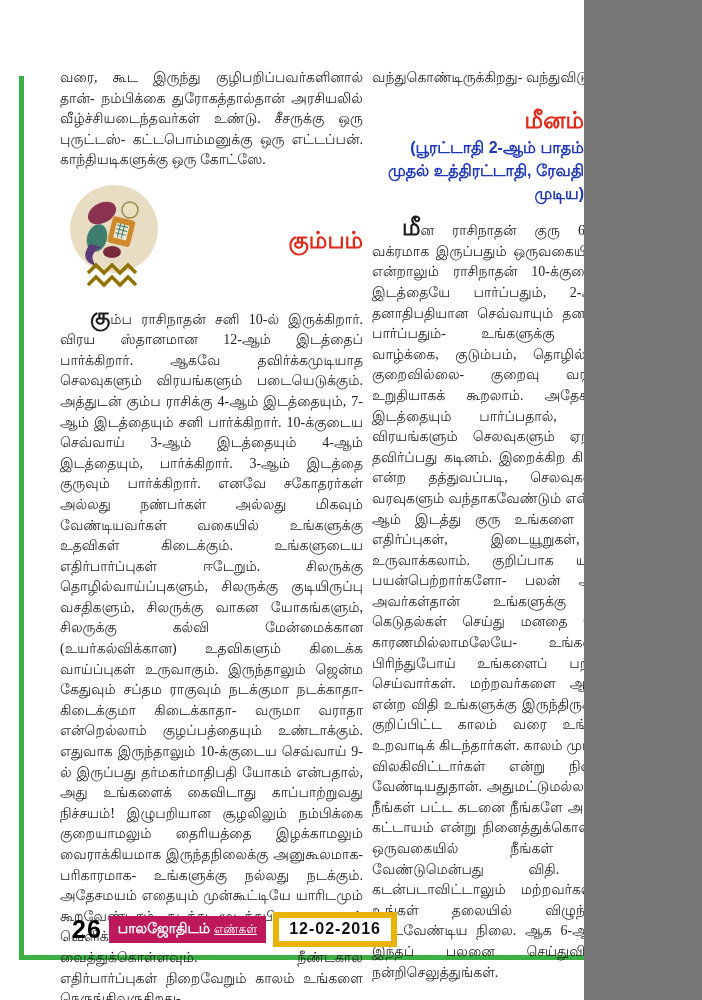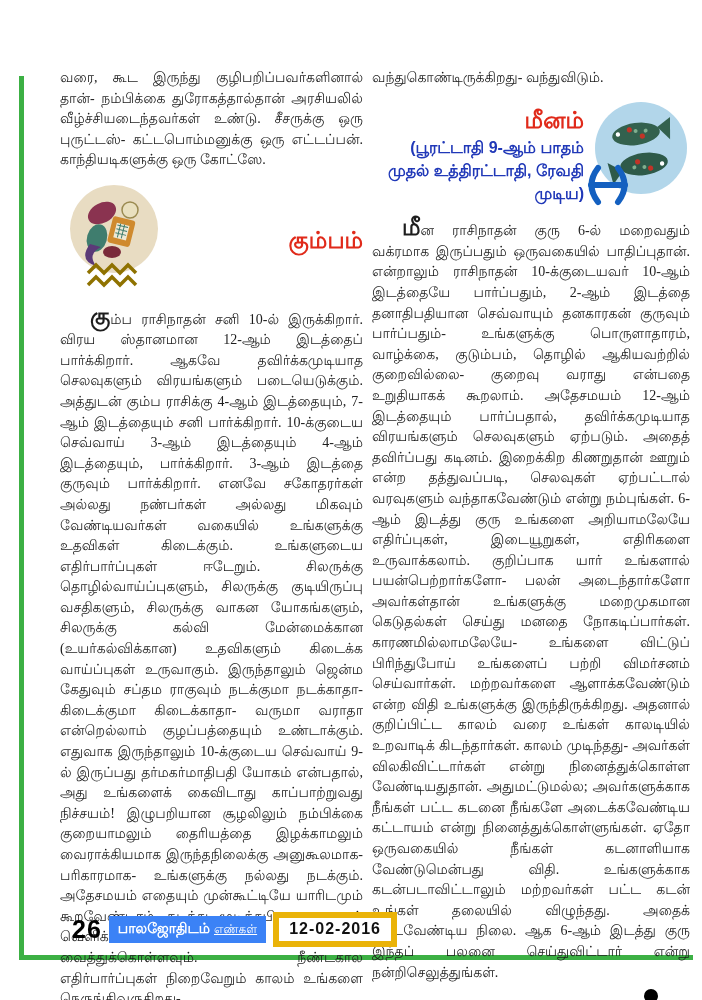--- a/index.html
+++ b/index.html
@@ -1,19 +1,19 @@
 <!DOCTYPE html>
 <html><head>
 <meta charset="utf-8">
 <style>
   html,body{margin:0;padding:0;}
   body{background:#777;}
   .page{
     position:relative;
-    width:702px;height:1000px;
+    width:584px;height:1000px;
     background:#ffffff;
     overflow:hidden;
     font-family:"Liberation Serif", serif;
     color:#1d1d1d;
   }
   
   .border-left{position:absolute;left:19px;top:76px;width:5px;height:884px;background:#3cb044;}
   .border-bottom{position:absolute;left:19px;top:955px;width:674px;height:5px;background:#3cb044;}
 
   .col{position:absolute;top:68px;text-align:justify;font-size:14px;line-height:20.6px;}
@@ -28,21 +28,21 @@
   .zodiac-art{flex:0 0 auto;}
 
   .dropcap{font-weight:bold;font-size:23px;line-height:14px;margin-left:30px;}
 
   .end-dot-row{text-align:right;padding-right:32px;margin-top:6px;}
   .end-dot{display:inline-block;width:14px;height:14px;border-radius:50%;background:#000;}
 
   .footer{position:absolute;left:72px;top:912px;display:flex;align-items:center;gap:7px;
           font-family:"Liberation Sans", sans-serif;}
   .page-number{font-size:25px;font-weight:bold;color:#000;letter-spacing:1px;}
-  .magazine-logo{background:#3b82f6;color:#fff;padding:4px 9px 5px 9px;display:flex;align-items:baseline;gap:4px;}
+  .magazine-logo{background:#be185d;color:#fff;padding:4px 9px 5px 9px;display:flex;align-items:baseline;gap:4px;}
   .magazine-logo .main{font-size:14px;font-weight:bold;white-space:nowrap;}
   .magazine-logo .sub{font-size:12px;white-space:nowrap;text-decoration:underline;}
   .date-box{border:6px solid #eab308;background:#fff;color:#111;padding:2px 10px 3px 10px;
             font-size:16px;font-weight:bold;letter-spacing:1px;white-space:nowrap;}
 </style>
 </head>
 <body>
 
 <div class="page">
 
@@ -75,21 +75,21 @@
 
     <p><span class="dropcap">கு</span><span>ம்ப ராசிநாதன் சனி 10-ல் இருக்கிறார். விரய ஸ்தானமான 12-ஆம் இடத்தைப் பார்க்கிறார். ஆகவே தவிர்க்கமுடியாத செலவுகளும் விரயங்களும் படையெடுக்கும். அத்துடன் கும்ப ராசிக்கு 4-ஆம் இடத்தையும், 7-ஆம் இடத்தையும் சனி பார்க்கிறார். 10-க்குடைய செவ்வாய் 3-ஆம் இடத்தையும் 4-ஆம் இடத்தையும், பார்க்கிறார். 3-ஆம் இடத்தை குருவும் பார்க்கிறார். எனவே சகோதரர்கள் அல்லது நண்பர்கள் அல்லது மிகவும் வேண்டியவர்கள் வகையில் உங்களுக்கு உதவிகள் கிடைக்கும். உங்களுடைய எதிர்பார்ப்புகள் ஈடேறும். சிலருக்கு தொழில்வாய்ப்புகளும், சிலருக்கு குடியிருப்பு வசதிகளும், சிலருக்கு வாகன யோகங்களும், சிலருக்கு கல்வி மேன்மைக்கான (உயர்கல்விக்கான) உதவிகளும் கிடைக்க வாய்ப்புகள் உருவாகும். இருந்தாலும் ஜென்ம கேதுவும் சப்தம ராகுவும் நடக்குமா நடக்காதா- கிடைக்குமா கிடைக்காதா- வருமா வராதா என்றெல்லாம் குழப்பத்தையும் உண்டாக்கும். எதுவாக இருந்தாலும் 10-க்குடைய செவ்வாய் 9-ல் இருப்பது தர்மகர்மாதிபதி யோகம் என்பதால், அது உங்களைக் கைவிடாது காப்பாற்றுவது நிச்சயம்! இழுபறியான சூழலிலும் நம்பிக்கை குறையாமலும் தைரியத்தை இழக்காமலும் வைராக்கியமாக இருந்தநிலைக்கு அனுகூலமாக- பரிகாரமாக- உங்களுக்கு நல்லது நடக்கும். அதேசமயம் எதையும் முன்கூட்டியே யாரிடமும் கூறவேண்டாம். நடந்து முடிந்தபிறகு எதையும் வெளிக்காட்டாமல் ரகசியமாகவே வைத்துக்கொள்ளவும். நீண்டகால எதிர்பார்ப்புகள் நிறைவேறும் காலம் உங்களை நெருங்கிவருகிறது-</span></p>
   </div>
 
   <div class="col col-right">
     <p>வந்துகொண்டிருக்கிறது- வந்துவிடும்.</p>
 
     <div class="section-header">
       <div class="header-text">
         <h2 class="section-title">மீனம்</h2>
-        <span class="section-subtitle">(பூரட்டாதி 9-ஆம் பாதம் முதல் உத்திரட்டாதி, ரேவதி முடிய)</span>
+        <span class="section-subtitle">(பூரட்டாதி 2-ஆம் பாதம் முதல் உத்திரட்டாதி, ரேவதி முடிய)</span>
       </div>
       <div class="zodiac-art">
         <svg width="106" height="110" viewBox="0 0 106 110">
           <circle cx="57" cy="50" r="46" fill="#b2d6ea"></circle>
           <g transform="rotate(-8 52 36)">
             <ellipse cx="52" cy="36" rx="24" ry="11" fill="#33614e"></ellipse>
             <polygon points="74,32 88,24 85,46" fill="#33614e"></polygon>
             <circle cx="34" cy="34" r="2.2" fill="#fff"></circle>
             <circle cx="46" cy="31" r="2.6" fill="#c23327"></circle>
             <circle cx="58" cy="39" r="2.6" fill="#c23327"></circle>

